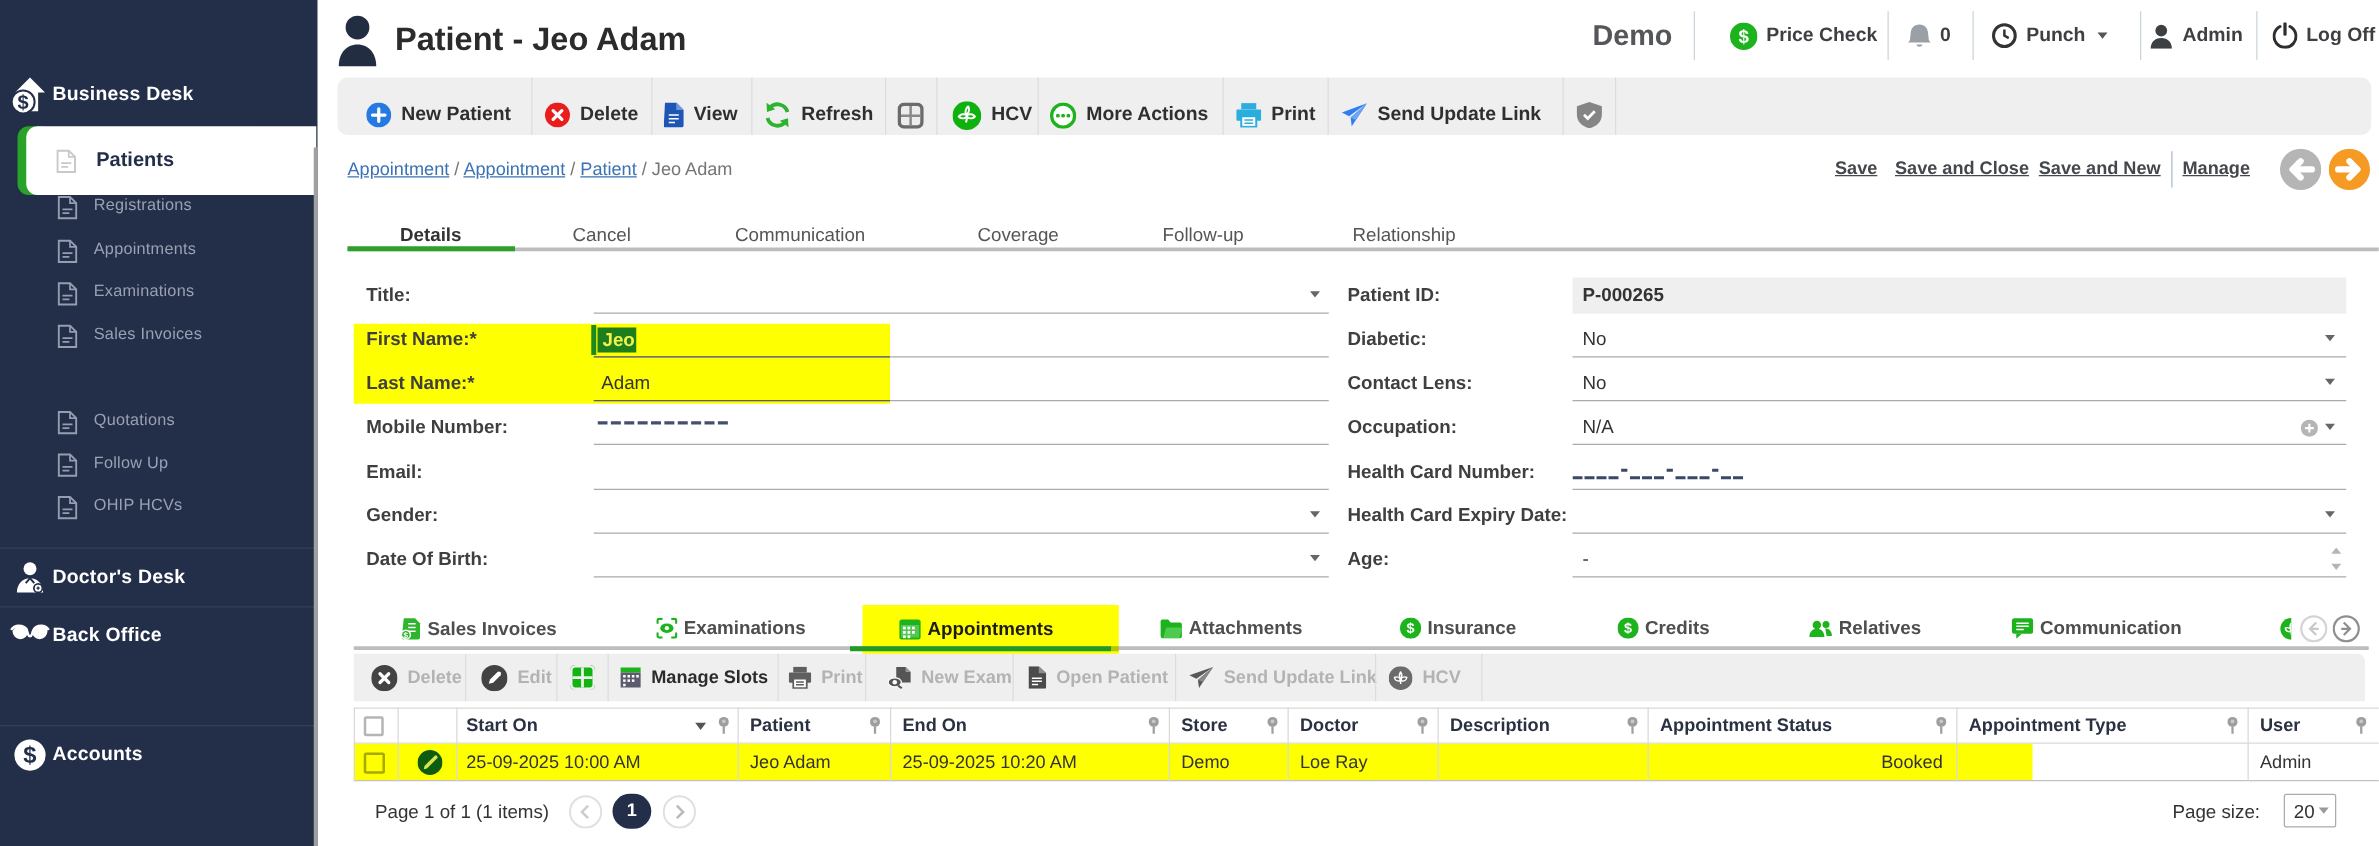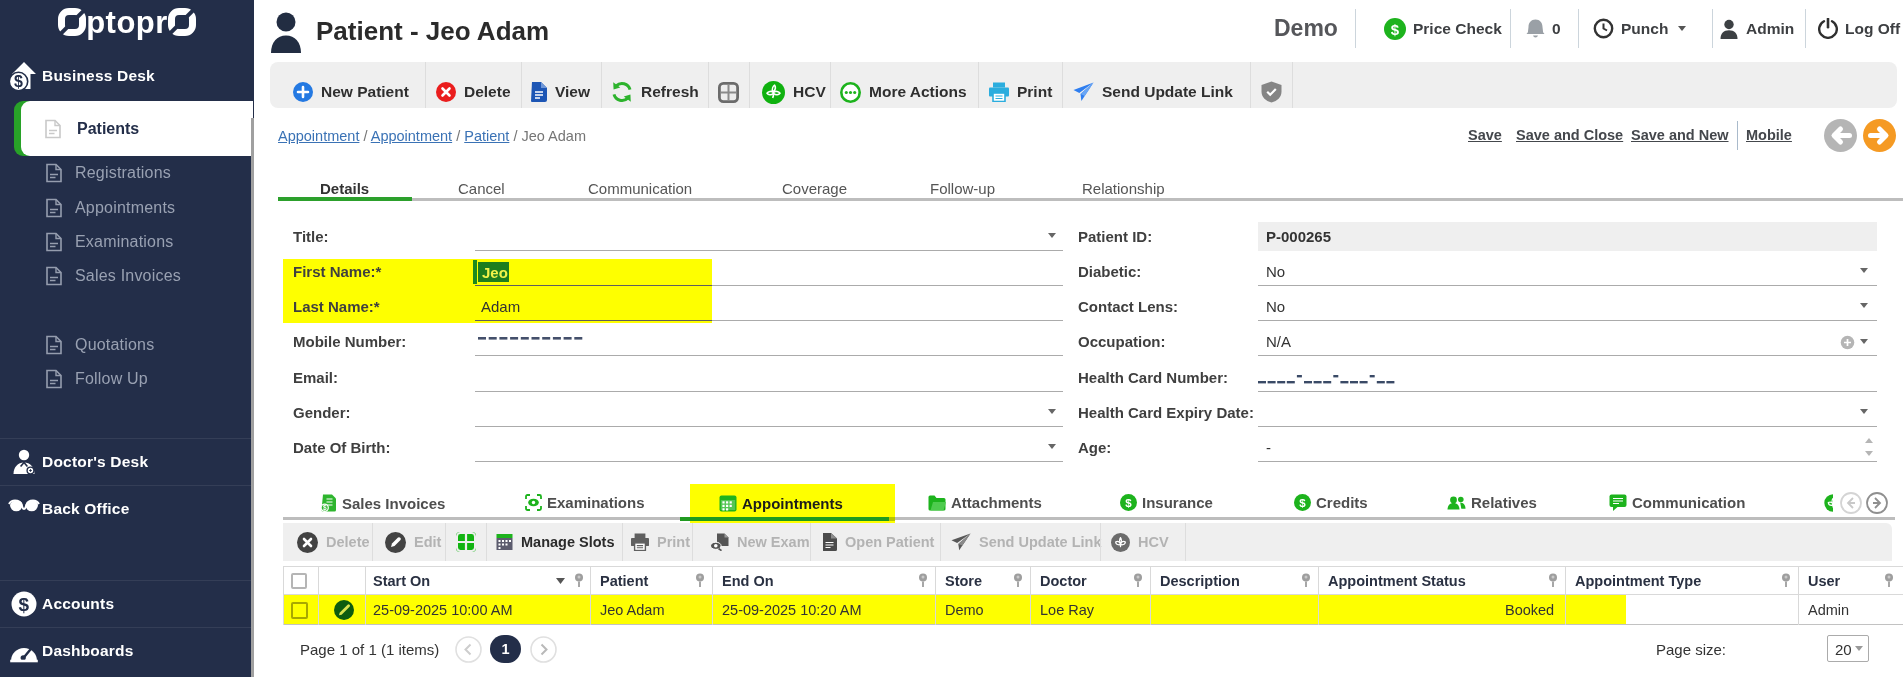--- a/index.html
+++ b/index.html
@@ -12,21 +12,21 @@
     font-size:31px; font-weight:bold; letter-spacing:0.5px; }
   .logo-o { display:inline-block; position:relative; width:28px; height:28px;
     border:7px solid #fff; border-radius:11px; vertical-align:-3px; }
   .logo-o::after { content:""; position:absolute; left:-10.5px; top:5px; width:35px; height:4.2px;
     background:#232e49; transform:rotate(-45deg); }
   .side-sec { position:absolute; left:0; width:253px; height:47px; color:#fff;
     font-size:15.5px; font-weight:600; display:flex; align-items:center;
     border-top:1px solid rgba(255,255,255,0.08); letter-spacing:0.2px; }
   .side-sec .ic { width:34px; margin-left:7px; margin-right:1px; text-align:center; flex:none; display:flex; justify-content:center;}
   .side-item { position:absolute; left:0; width:253px; height:34px; color:#99a1b2;
-    font-size:16px; font-weight:400; display:flex; align-items:center; letter-spacing:0.2px; }
+    font-size:13px; font-weight:400; display:flex; align-items:flex-start; letter-spacing:0.2px; }
   .side-item .ic { width:17px; margin-left:46px; margin-right:12px; flex:none; display:flex; }
   #active-item { position:absolute; left:14px; top:101px; width:232px; height:55px; }
   #active-item .greenbar { position:absolute; left:0; top:0; width:28px; height:55px;
     background:#28a228; border-radius:9px; }
   #active-item .white { position:absolute; left:7px; top:0; width:232px; height:55px;
     background:#fff; border-radius:9px 0 0 9px; display:flex; align-items:center; }
   #active-item .white .ic { width:16px; margin-left:24px; margin-right:16px; display:flex; }
   #active-item .white .t { color:#232e49; font-weight:bold; font-size:16px; }
   #side-scroll { position:absolute; right:0px; top:118px; width:3px; height:559px; background:#a0a0a0; }
   
@@ -58,21 +58,20 @@
     border-right:4.5px solid transparent; border-top:5.5px solid #666; }
   .tab2 { position:absolute; font-size:15px; color:#4e4e4e; font-weight:600; display:flex; align-items:center; }
   .tab2 .ic { display:flex; margin-right:5px; }
   .gline { position:absolute; background:#d9d9d9; }
   .gtext { position:absolute; font-size:14.5px; color:#333; white-space:nowrap; }
   .ghead { position:absolute; font-size:14.5px; font-weight:bold; color:#2a3142; white-space:nowrap; }
 </style>
 </head>
 <body>
 <div id="sidebar">
-  <div class="logo"><span class="logo-o"></span>ptopr<span class="logo-o"></span></div>
   <div class="side-sec" style="top:52px;border-top:none;"><span class="ic">
         <svg width="32" height="32" viewBox="0 0 32 32">
           <path d="M16 2 L28 14 H22.5 V29 H9.5 V14 H4 Z" fill="#fff"></path>
           <circle cx="10.5" cy="21.5" r="9.2" fill="#fff" stroke="#232e49" stroke-width="1.6"></circle>
           <text x="10.5" y="27" font-size="16" font-weight="bold" fill="#232e49" text-anchor="middle" font-family="Liberation Sans">$</text>
         </svg>
       </span>Business Desk</div>
   <div id="active-item">
     <div class="greenbar"></div>
     <div class="white">
@@ -121,20 +120,27 @@
           <path d="M4 11.5 h8 M4 14.5 h5.5" stroke="#959dae" stroke-width="1.5"></path>
         </svg>
       </span>Quotations</div>
   <div class="side-item" style="top:361.5px;"><span class="ic">
         <svg width="16" height="20" viewBox="0 0 16 20">
           <path d="M1 1.5 h9 l5 5 V18.5 H1 Z" fill="none" stroke="#959dae" stroke-width="1.6"></path>
           <path d="M10 1.5 v5 h5" fill="none" stroke="#959dae" stroke-width="1.4"></path>
           <path d="M4 11.5 h8 M4 14.5 h5.5" stroke="#959dae" stroke-width="1.5"></path>
         </svg>
       </span>Follow Up</div>
+  <div class="side-item" style="top:396px;"><span class="ic">
+        <svg width="16" height="20" viewBox="0 0 16 20">
+          <path d="M1 1.5 h9 l5 5 V18.5 H1 Z" fill="none" stroke="#959dae" stroke-width="1.6"></path>
+          <path d="M10 1.5 v5 h5" fill="none" stroke="#959dae" stroke-width="1.4"></path>
+          <path d="M4 11.5 h8 M4 14.5 h5.5" stroke="#959dae" stroke-width="1.5"></path>
+        </svg>
+      </span>OHIP HCVs</div>
   <div class="side-sec" style="top:485px;"><span class="ic">
         <svg width="34" height="30" viewBox="0 0 34 30">
           <path d="M2 10 q2-3.5 6-3.5 q5 0 6.5 4 l1 3 q0.5 1.5 1.5 1.5 q1 0 1.5 -1.5 l1-3 q1.5-4 6.5-4 q4 0 6 3.5" fill="none" stroke="#fff" stroke-width="2"></path>
           <path d="M3 11 a6.3 6.3 0 1 0 12.6 0 q0-2.5-2-3.6 q-1.5-0.9-4.3-0.9 q-4.5 0-6.3 4.5 Z" fill="#fff"></path>
           <path d="M18.4 11 a6.3 6.3 0 1 0 12.6 0 q0-2.5-2-3.6 q-1.5-0.9-4.3-0.9 q-4.5 0-6.3 4.5 Z" fill="#fff"></path>
         </svg>
       </span>Back Office</div>
   <div class="side-sec" style="top:438px;"><span class="ic">
         <svg width="30" height="30" viewBox="0 0 30 30">
           <circle cx="15" cy="8" r="5.2" fill="#fff"></circle>
@@ -143,28 +149,20 @@
           <circle cx="21.5" cy="23.5" r="3.4" fill="#fff" stroke="#232e49" stroke-width="1.4"></circle>
           <path d="M21.5 22.2 v2.6 M20.2 23.5 h2.6" stroke="#232e49" stroke-width="1.1"></path>
         </svg>
       </span>Doctor's Desk</div>
   <div class="side-sec" style="top:579.5px;"><span class="ic">
         <svg width="30" height="30" viewBox="0 0 30 30">
           <circle cx="15" cy="15" r="12.5" fill="#fff"></circle>
           <text x="15" y="21.5" font-size="19" font-weight="bold" fill="#232e49" text-anchor="middle" font-family="Liberation Sans">$</text>
         </svg>
       </span>Accounts</div>
-  <div class="side-sec" style="top:626.5px;"><span class="ic">
-        <svg width="32" height="28" viewBox="0 0 32 28">
-          <path d="M3 24 a13 13 0 0 1 26 0 Z" fill="#fff"></path>
-          <path d="M15 21.5 l7-8.5" stroke="#232e49" stroke-width="2.4" stroke-linecap="round"></path>
-          <circle cx="15.2" cy="20.8" r="2.6" fill="#232e49"></circle>
-          <path d="M2.2 24 h27.6" stroke="#fff" stroke-width="2.6"></path>
-        </svg>
-      </span>Dashboards</div>
   <div id="side-scroll"></div>
 </div>
 
 <svg class="abs" style="left:268px;top:11px;" width="36" height="42" viewBox="0 0 36 42">
     <circle cx="18" cy="11" r="9.5" fill="#222d42"></circle>
     <path d="M3 42 c0-10.5 6-17.5 15-17.5 s15 7 15 17.5 q0 1.5-1.5 1.5 h-27 q-1.5 0-1.5-1.5 Z" fill="#222d42"></path>
   </svg>
 <div class="abs" style="left:316px;top:16px;font-size:26px;font-weight:bold;color:#2b2b2b;">Patient - Jeo Adam</div>
 <div class="hitem" style="left:1274px;font-size:23px;font-weight:bold;color:#55565a;">Demo</div>
 <div class="hsep" style="left:1355px;"></div>
@@ -291,21 +289,21 @@
       </svg>
     </span>
   </div>
 <div class="tsep" style="left:1292px;top:62px;"></div>
 
 <div id="crumb" style="left:278px;top:128px;"><a href="#">Appointment</a> / <a href="#">Appointment</a> / <a href="#">Patient</a> / Jeo Adam</div>
 <div class="slink" style="left:1468px;top:127px;">Save</div>
 <div class="slink" style="left:1516px;top:127px;">Save and Close</div>
 <div class="slink" style="left:1631px;top:127px;">Save and New</div>
 <div class="abs" style="left:1737px;top:121px;width:1px;height:29px;background:#a9bacb;"></div>
-<div class="slink" style="left:1746px;top:127px;">Mobile</div>
+<div class="slink" style="left:1746px;top:127px;">Manage</div>
 <svg class="abs" style="left:1824px;top:119px;" width="33" height="33" viewBox="0 0 33 33">
     <circle cx="16.5" cy="16.5" r="16.5" fill="#b5b5b5"></circle>
     <path d="M25.5 16.5 H13" stroke="#fff" stroke-width="5" stroke-linecap="round"></path>
     <path d="M16.5 10 L10 16.5 l6.5 6.5" fill="none" stroke="#fff" stroke-width="5" stroke-linecap="round" stroke-linejoin="round"></path>
   </svg>
 <svg class="abs" style="left:1863px;top:119px;" width="33" height="33" viewBox="0 0 33 33">
     <circle cx="16.5" cy="16.5" r="16.5" fill="#f59a23"></circle>
     <path d="M7.5 16.5 H20" stroke="#fff" stroke-width="5" stroke-linecap="round"></path>
     <path d="M16.5 10 L23 16.5 l-6.5 6.5" fill="none" stroke="#fff" stroke-width="5" stroke-linecap="round" stroke-linejoin="round"></path>
   </svg>
@@ -671,16 +669,16 @@
 <div class="gtext" style="left:300px;top:641px;font-size:15px;">Page 1 of 1 (1 items)</div>
 <svg class="abs" style="left:455px;top:636px;" width="27" height="27" viewBox="0 0 27 27">
     <circle cx="13.5" cy="13.5" r="12.5" fill="#fff" stroke="#e0e0e0" stroke-width="1.6"></circle>
     <path d="M15.5 8.5 L10.5 13.5 l5 5" fill="none" stroke="#cdcdcd" stroke-width="2"></path>
   </svg>
 <div class="abs" style="left:490px;top:635px;width:31px;height:28px;border-radius:14px;background:#232e49;color:#fff;font-size:14.5px;font-weight:bold;display:flex;align-items:center;justify-content:center;">1</div>
 <svg class="abs" style="left:530px;top:636px;" width="27" height="27" viewBox="0 0 27 27">
     <circle cx="13.5" cy="13.5" r="12.5" fill="#fff" stroke="#e0e0e0" stroke-width="1.6"></circle>
     <path d="M11.5 8.5 L16.5 13.5 l-5 5" fill="none" stroke="#b9b9b9" stroke-width="2"></path>
   </svg>
-<div class="gtext" style="left:1656px;top:641px;font-size:15px;">Page size:</div>
+<div class="gtext" style="left:1738px;top:641px;font-size:15px;">Page size:</div>
 <div class="abs" style="left:1827px;top:635px;width:42px;height:27px;border:1px solid #ababab;border-radius:2px;"></div>
 <div class="gtext" style="left:1835px;top:641px;font-size:15px;">20</div>
 <span class="caret" style="left:1855px;top:646px;border-top-color:#999;"></span>
 
 </body></html>

